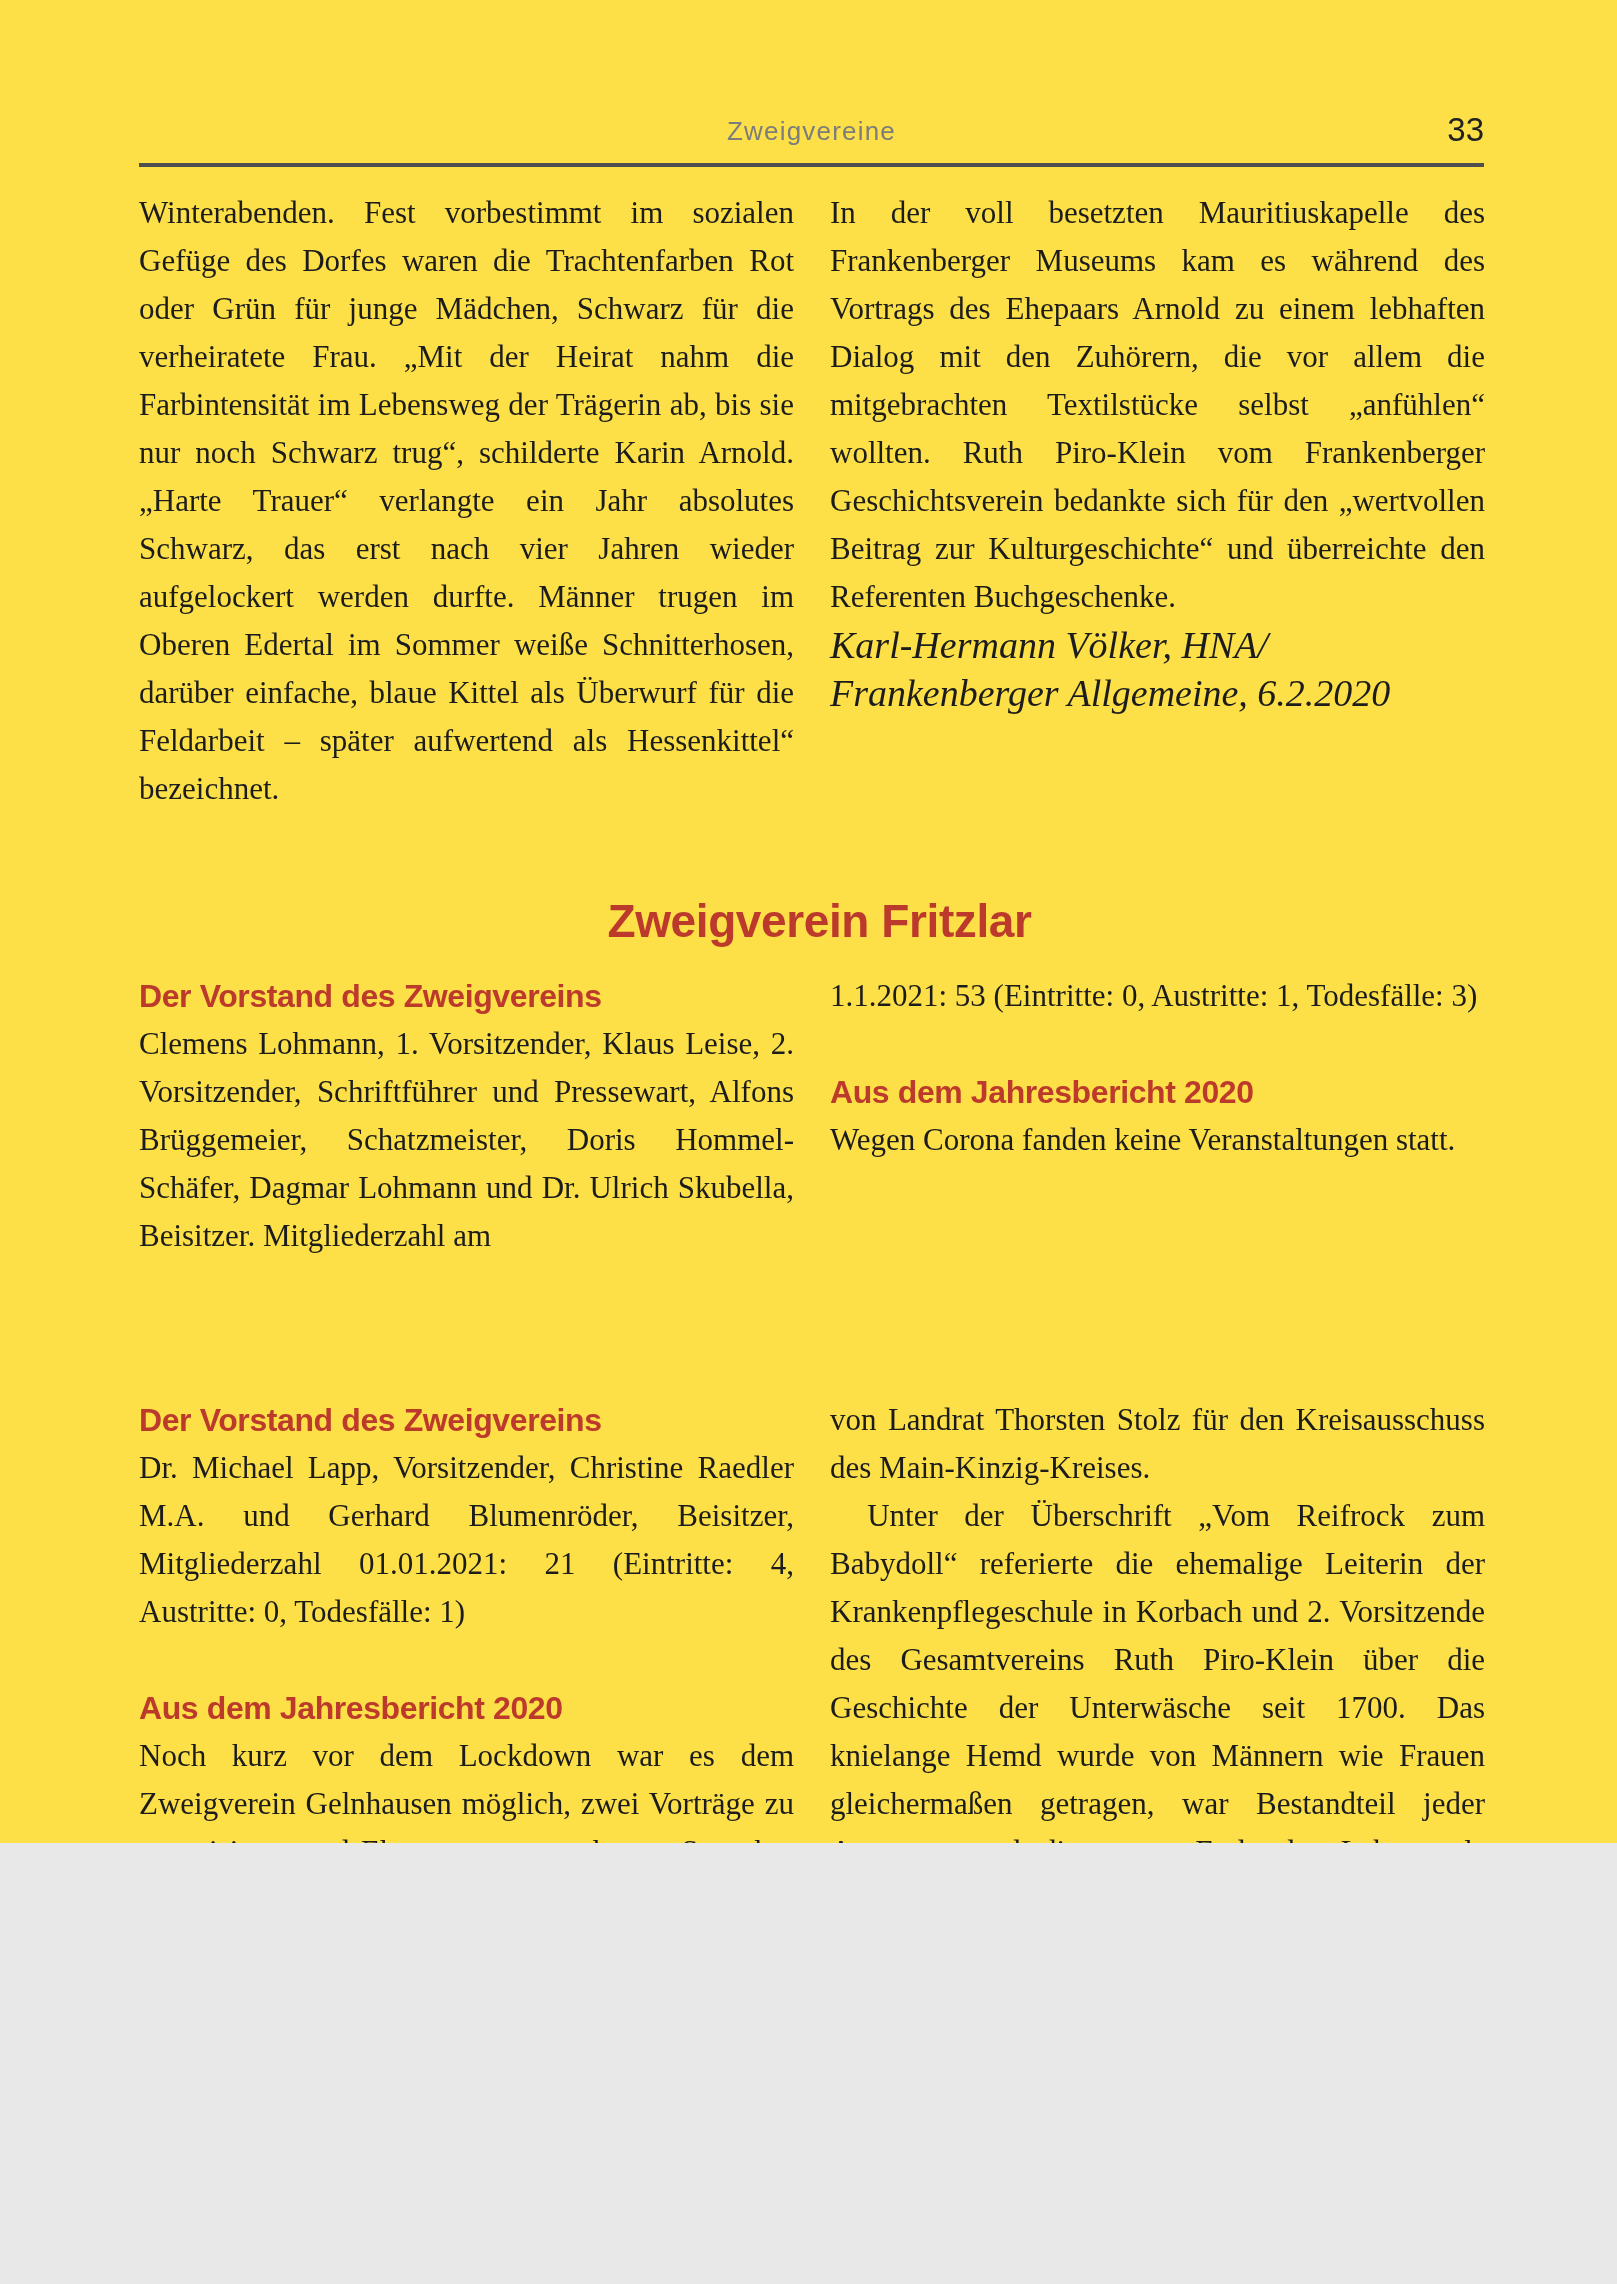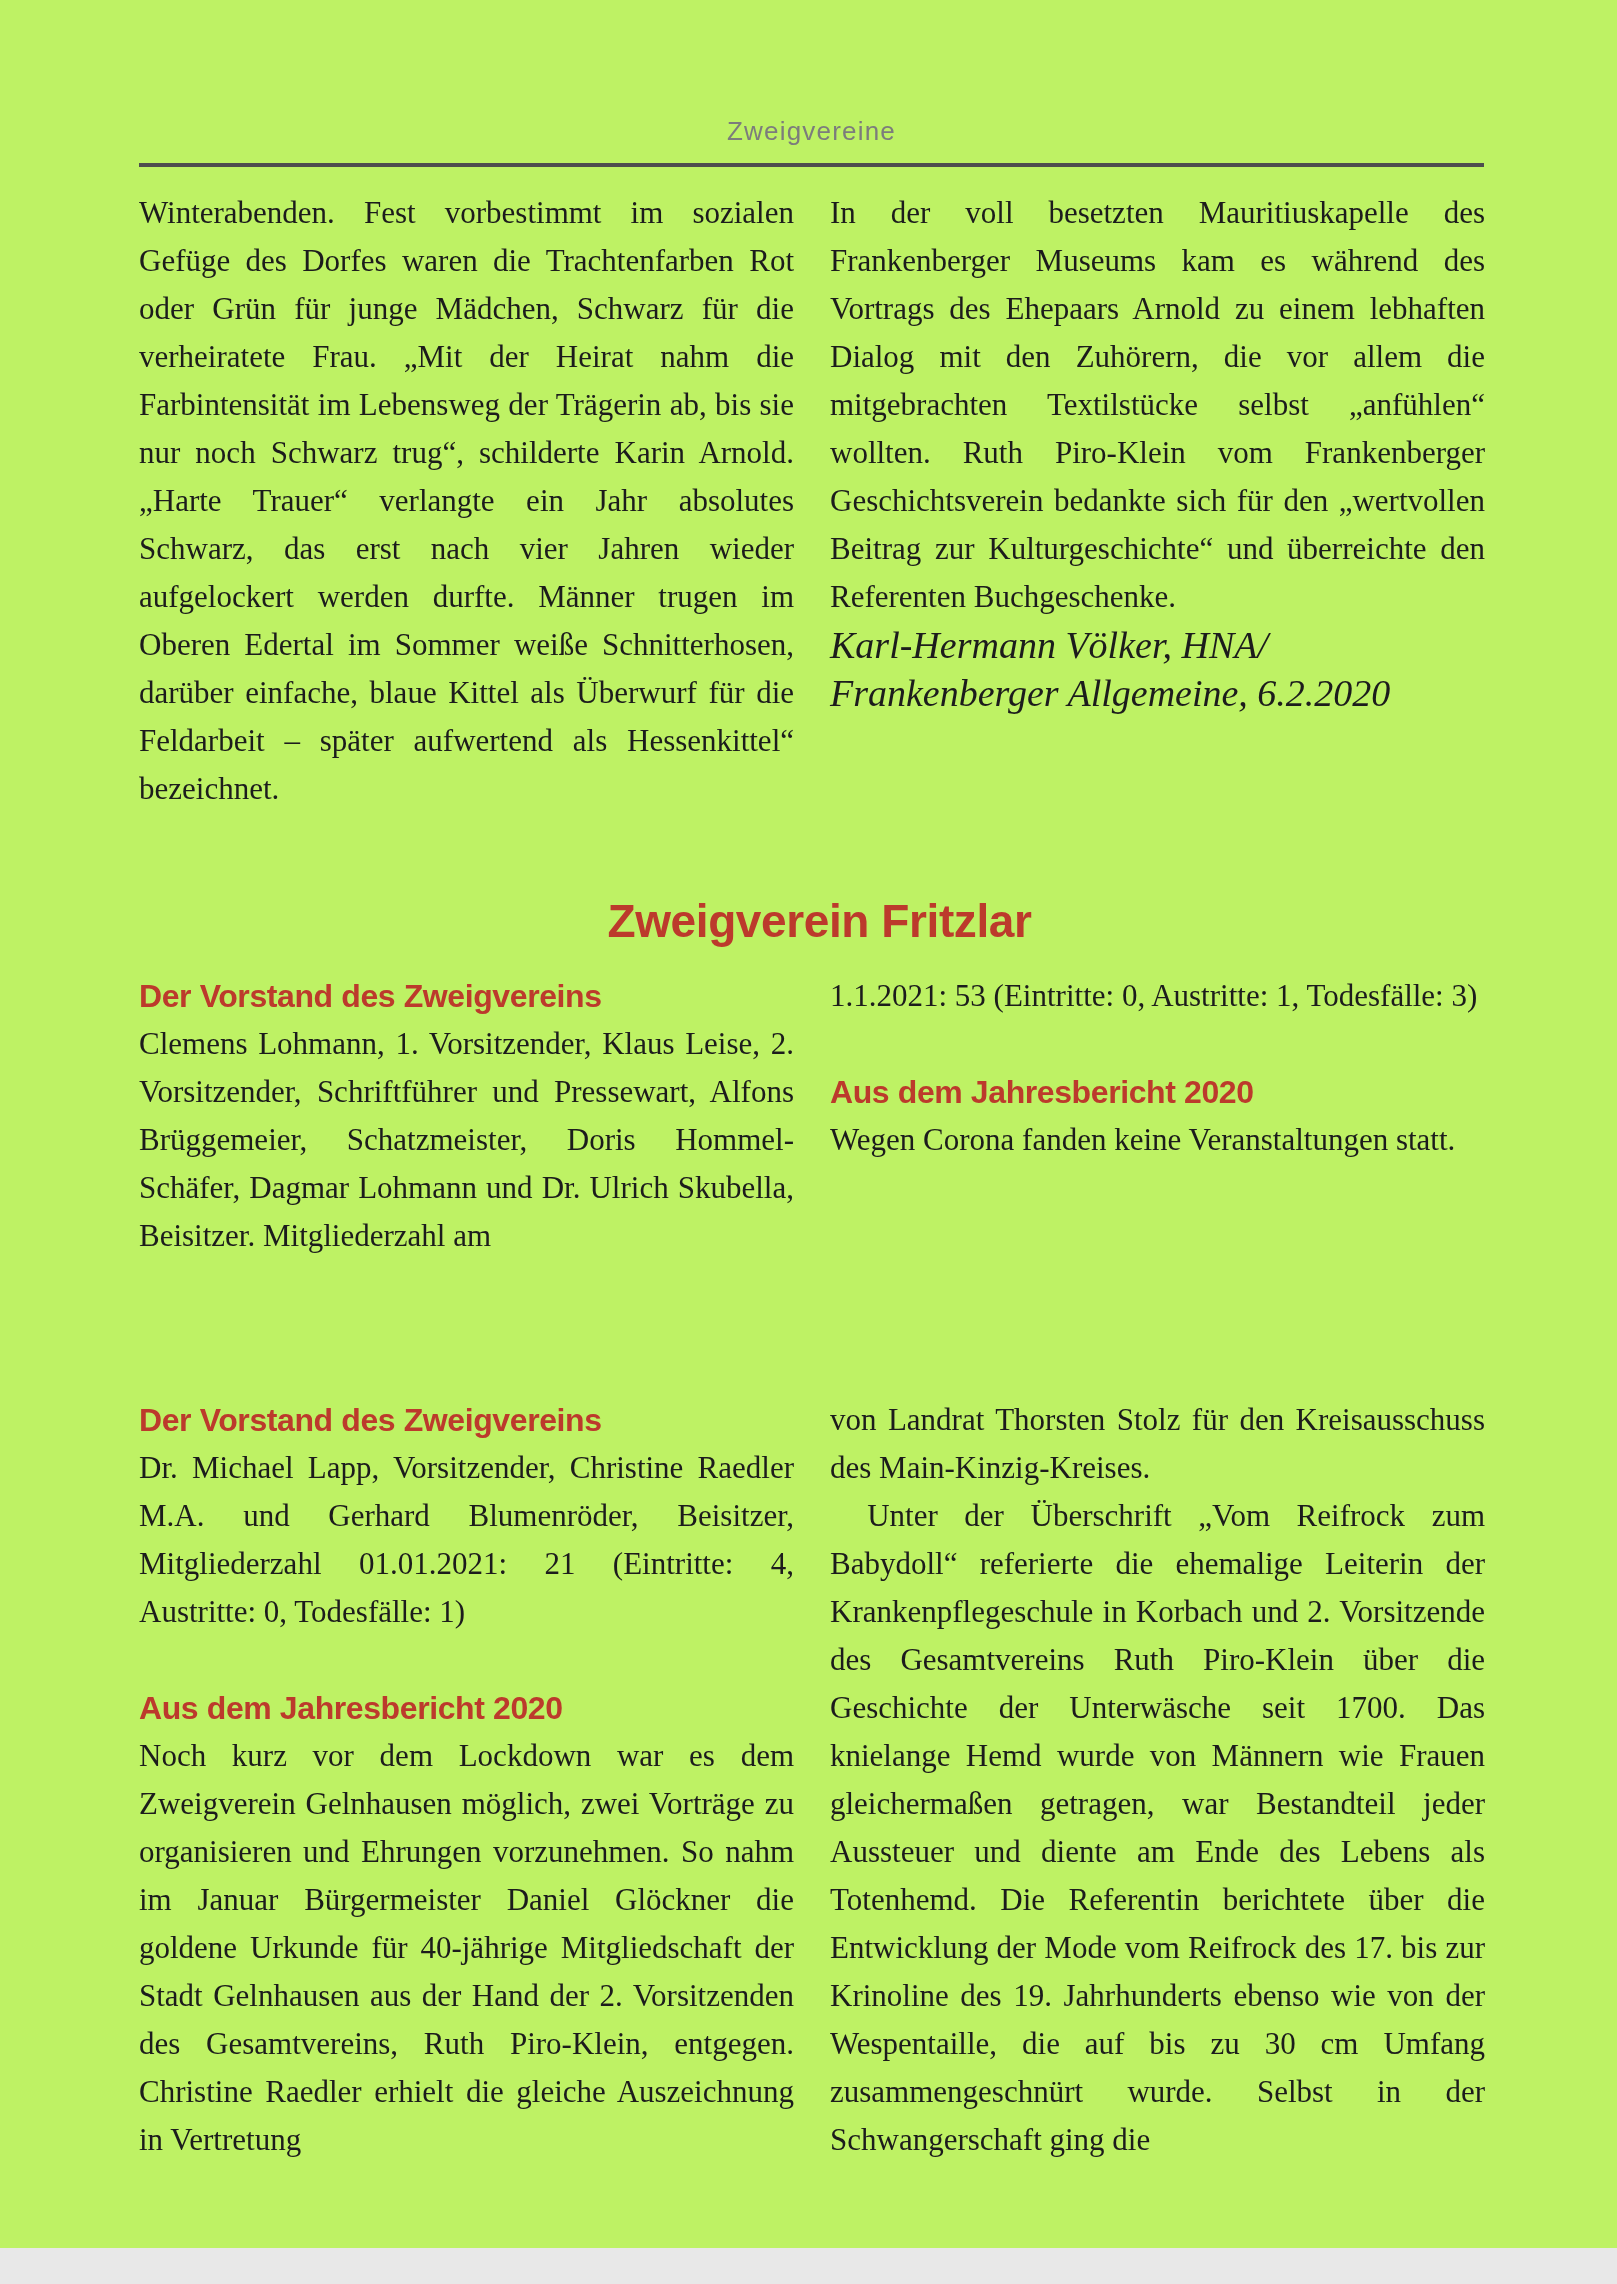--- a/index.html
+++ b/index.html
@@ -1,21 +1,21 @@
 <!DOCTYPE html>
 <html lang="de" style="--accent-red: #bc3a2c; --heading-gray: #7c7c7c; --rule: #4e4e4e; --text: #1c1c1c;font-size:13px"><head>
 <meta charset="utf-8">
 <style>
   html, body { margin: 0; padding: 0; background: #e8e8e8; }
   .page {
     position: relative;
     width: 1618px;
-    height: 2248px;
+    height: 1843px;
     margin: 0 auto;
-    background: #bef264;
+    background: #fde047;
     font-family: "Liberation Serif", serif;
     color: var(--text, #1c1c1c);
     overflow: hidden;
   }
   
   .running-head {
     position: absolute;
     top: 115px; left: 139px; width: 1345px;
     text-align: center;
     font-family: "Liberation Sans", sans-serif;
@@ -87,20 +87,21 @@
   .sec-fritzlar   { top: 972px; }
   .title-gelnhausen { top: 1306px; }
   .sec-gelnhausen { top: 1396px; }
 </style>
 </head>
 <body>
 
 <div class="page">
 
   <div class="running-head">Zweigvereine</div>
+  <div class="page-number">33</div>
   <div class="rule"></div>
 
   <section class="two-col sec-intro">
     <div class="col">
       <p class="body">Winterabenden. Fest vorbestimmt im sozialen Gefüge des Dorfes waren die Trachtenfarben Rot oder Grün für junge Mädchen, Schwarz für die verheiratete Frau. „Mit der Heirat nahm die Farbintensität im Lebensweg der Trägerin ab, bis sie nur noch Schwarz trug“, schilderte Karin Arnold. „Harte Trauer“ verlangte ein Jahr absolutes Schwarz, das erst nach vier Jahren wieder aufgelockert werden durfte. Männer trugen im Oberen Edertal im Sommer weiße Schnitterhosen, darüber einfache, blaue Kittel als Überwurf für die Feldarbeit – später aufwertend als Hessenkittel“ bezeichnet.</p>
     </div>
     <div class="col">
       <p class="body">In der voll besetzten Mauritiuskapelle des Frankenberger Museums kam es während des Vortrags des Ehepaars Arnold zu einem lebhaften Dialog mit den Zuhörern, die vor allem die mitgebrachten Textilstücke selbst „anfühlen“ wollten. Ruth Piro-Klein vom Frankenberger Geschichtsverein bedankte sich für den „wertvollen Beitrag zur Kulturgeschichte“ und überreichte den Referenten Buchgeschenke.</p>
       <div class="attrib">Karl-Hermann Völker, HNA/</div>
       <div class="attrib">Frankenberger Allgemeine, 6.2.2020</div>

